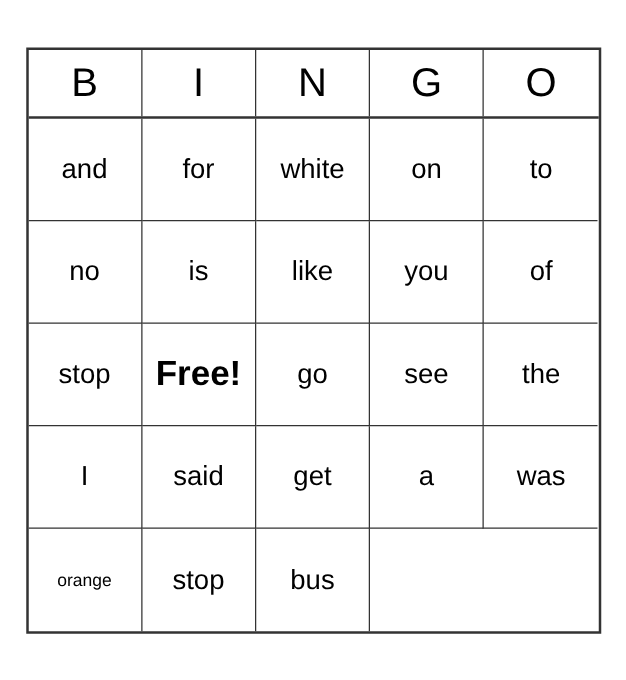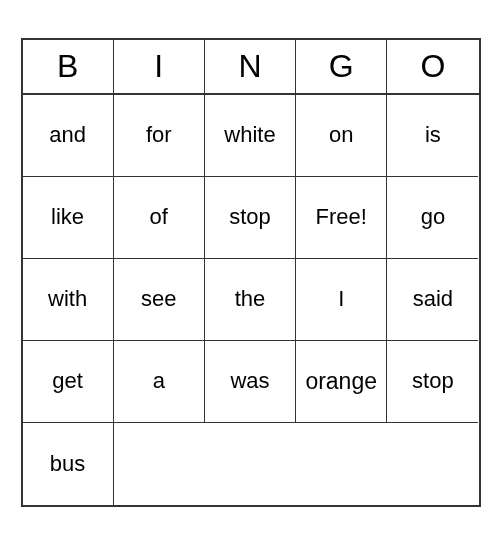--- a/index.html
+++ b/index.html
@@ -46,56 +46,58 @@
       font-size: 22px;
       text-align: left;
     }
     .bingo-cell:nth-child(5n) {
       border-right: none;
     }
     .bingo-cell:nth-child(n+21) {
       border-bottom: none;
     }
     .free-cell {
-      font-size: 22px;
-      font-weight: normal;
+      font-size: 28px;
+      font-weight: bold;
     }
   </style>
 </head>
 <body>
 
 <div class="bingo-card">
   <div class="bingo-header">
     <div class="header-cell">B</div>
     <div class="header-cell">I</div>
     <div class="header-cell">N</div>
     <div class="header-cell">G</div>
     <div class="header-cell">O</div>
   </div>
   <div class="bingo-grid">
 
     <div class="bingo-cell">and</div>
     <div class="bingo-cell">for</div>
     <div class="bingo-cell">white</div>
     <div class="bingo-cell">on</div>
 
+    <div class="bingo-cell">to</div>
+    <div class="bingo-cell">no</div>
     <div class="bingo-cell">is</div>
     <div class="bingo-cell">like</div>
+    <div class="bingo-cell">you</div>
 
     <div class="bingo-cell">of</div>
     <div class="bingo-cell">stop</div>
     <div class="bingo-cell free-cell">Free!</div>
     <div class="bingo-cell">go</div>
-    <div class="bingo-cell">with</div>
 
     <div class="bingo-cell">see</div>
     <div class="bingo-cell">the</div>
     <div class="bingo-cell">I</div>
     <div class="bingo-cell">said</div>
     <div class="bingo-cell">get</div>
 
     <div class="bingo-cell">a</div>
     <div class="bingo-cell">was</div>
-    <div class="bingo-cell" style="font-size:23px;">orange</div>
+    <div class="bingo-cell" style="font-size:14px;">orange</div>
     <div class="bingo-cell">stop</div>
     <div class="bingo-cell">bus</div>
   </div>
 </div>
 
 </body></html>

